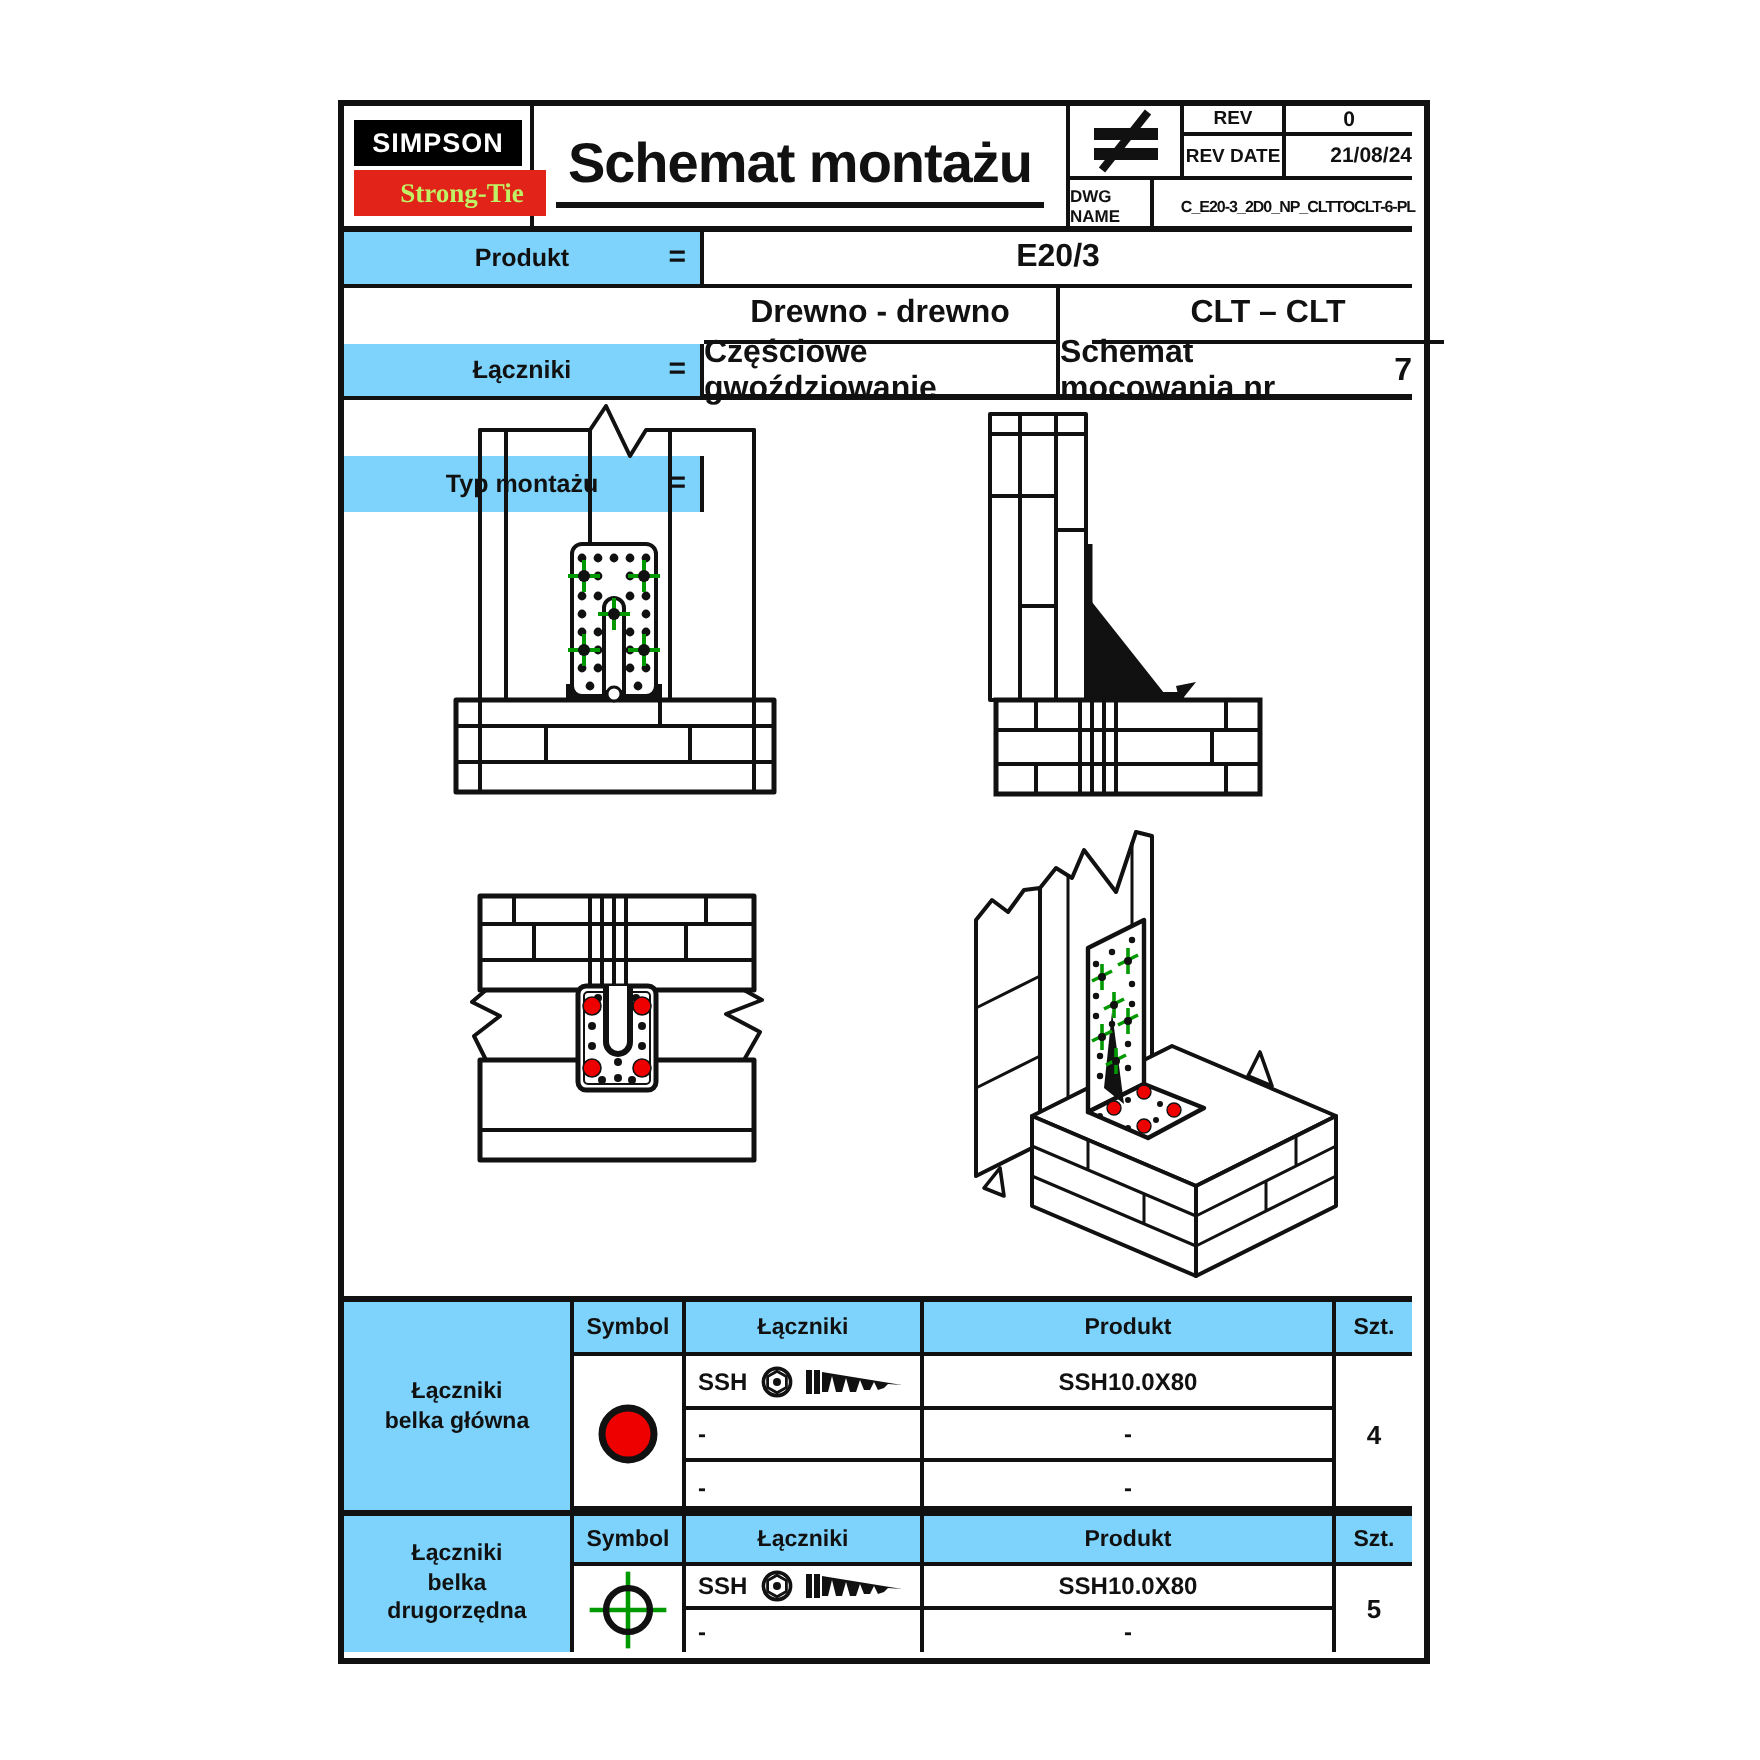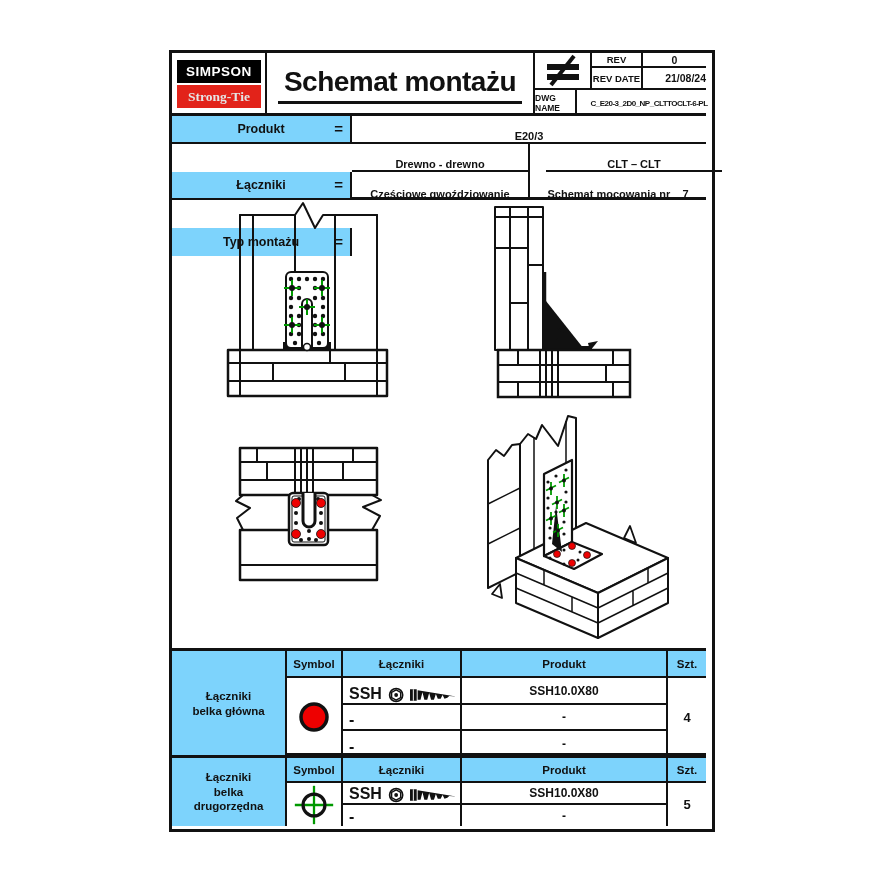--- a/index.html
+++ b/index.html
@@ -7,36 +7,36 @@
           font-family:"Liberation Sans",sans-serif;color:#111;}
   .abs{position:absolute;box-sizing:border-box;}
   .page{position:absolute;left:169px;top:50px;width:540px;height:776px;border:3px solid #111;background:#fff;}
   .cell{display:flex;align-items:center;justify-content:center;font-weight:bold;}
   .gray{background:#7dd3fc;}
   .brd-r{border-right:2px solid #111;}
   .brd-b{border-bottom:2px solid #111;}
   
   .logo-black{position:absolute;left:5px;top:7px;width:84px;height:23px;background:#000;color:#fff;
               display:flex;align-items:center;justify-content:center;font-weight:bold;font-size:13.5px;letter-spacing:.5px;}
-  .logo-red{position:absolute;left:5px;top:32px;width:84px;height:23px;background:#e2231a;color:#e5e5e5;
+  .logo-red{position:absolute;left:5px;top:32px;width:84px;height:23px;background:#e2231a;color:#bef264;
             display:flex;align-items:center;justify-content:center;font-weight:bold;font-size:13.5px;
-            font-family:"Liberation Serif",serif;}
+            font-family:"Liberation Serif",serif;padding-left:12px;}
   .title{font-size:28px;font-weight:bold;border-bottom:3px solid #111;padding:0 6px 3px 6px;letter-spacing:-.5px;}
   .rev-lbl{font-size:9.5px;}
   .rev-val{font-size:10.5px;}
   .dwg-lbl{font-size:8.5px;}
   .dwg-val{font-size:8px;letter-spacing:-.5px;white-space:nowrap;}
   
   .info-label{font-size:12.5px;position:relative;}
   .info-label .eq{position:absolute;right:7px;top:50%;transform:translateY(-54%);font-size:15px;}
-  .info-val{font-size:11px;align-items:flex-end;}
+  .info-val{font-size:16px;}
   
   .th{font-size:11.5px;}
   .group-cell{flex-direction:column;font-size:11.5px;line-height:1.25;text-align:center;}
-  .code-cell{display:flex;align-items:flex-end;font-weight:bold;font-size:16px;padding-left:6px;gap:6px;}
+  .code-cell{display:flex;align-items:center;font-weight:bold;font-size:12px;padding-left:6px;gap:6px;}
   .prod-cell{font-size:12px;}
   .qty-cell{font-size:13px;}
   svg{display:block;}
 </style>
 </head>
 <body>
 
 <div class="canvas">
  <div class="page">
 

